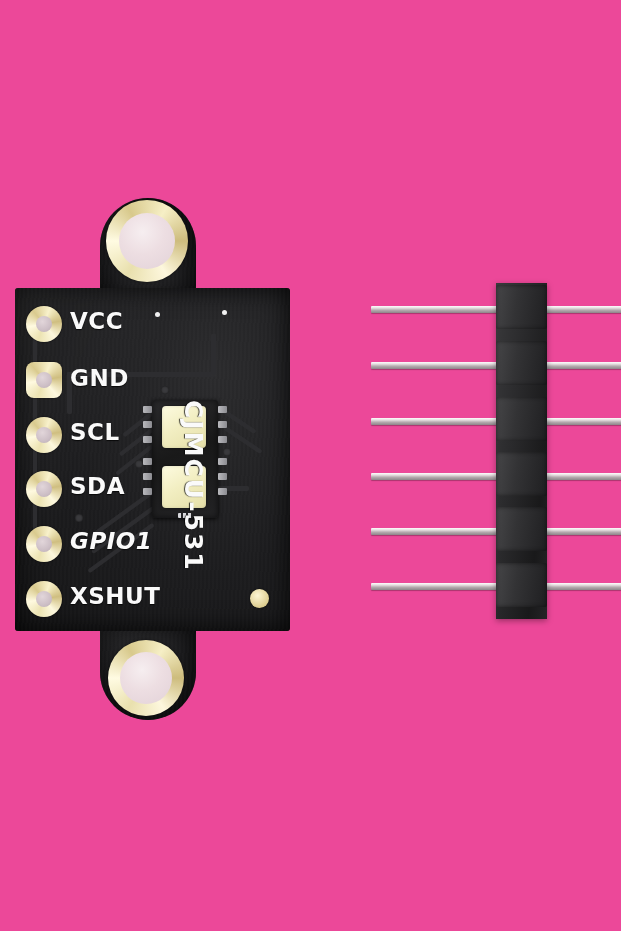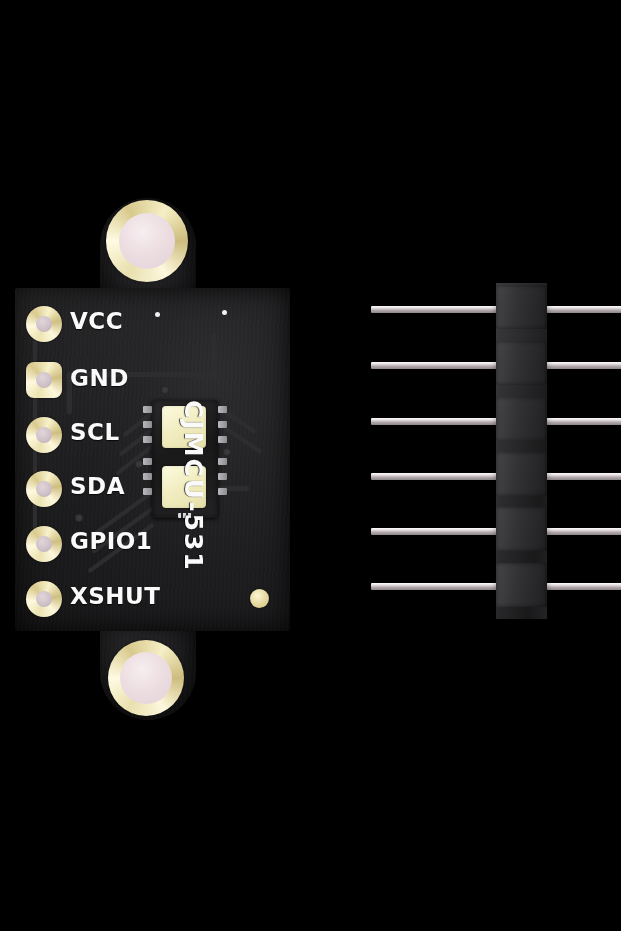--- a/index.html
+++ b/index.html
@@ -5,21 +5,21 @@
   * { margin:0; padding:0; box-sizing:border-box; }
   html, body {
     width:621px; height:931px;
     background:#ffffff;
     font-family:"Liberation Sans", sans-serif;
     overflow:hidden;
   }
   #stage {
     position:relative;
     width:621px; height:931px;
-    background:#000000;
+    background:#ec4899;
   }
 
   
   .board-group { position:absolute; left:0; top:0; width:621px; height:931px; }
 
   .pcb-body {
     position:absolute;
     background:#1e1e20;
     box-shadow: inset 0 0 26px rgba(0,0,0,.85);
   }
@@ -98,21 +98,21 @@
     letter-spacing:.5px;
     text-shadow:0 1px 1px rgba(0,0,0,.75);
     white-space:nowrap;
     line-height:1;
   }
   .silk-pin { font-size:23px; }
   #silk-vcc   { left:70px;  top:310px; }
   #silk-gnd   { left:70px;  top:367px; }
   #silk-scl   { left:70px;  top:421px;text-align:right; }
   #silk-sda   { left:70px;  top:475px; }
-  #silk-gpio1 { left:70px;  top:530px; }
+  #silk-gpio1 { left:70px;  top:530px;font-style:italic; }
   #silk-xshut { left:70px;  top:585px; }
 
   #silk-part {
     left:206px; top:400px;
     font-size:25px;
     letter-spacing:2px;
     transform:rotate(90deg);
     transform-origin:left top;
   }
 

